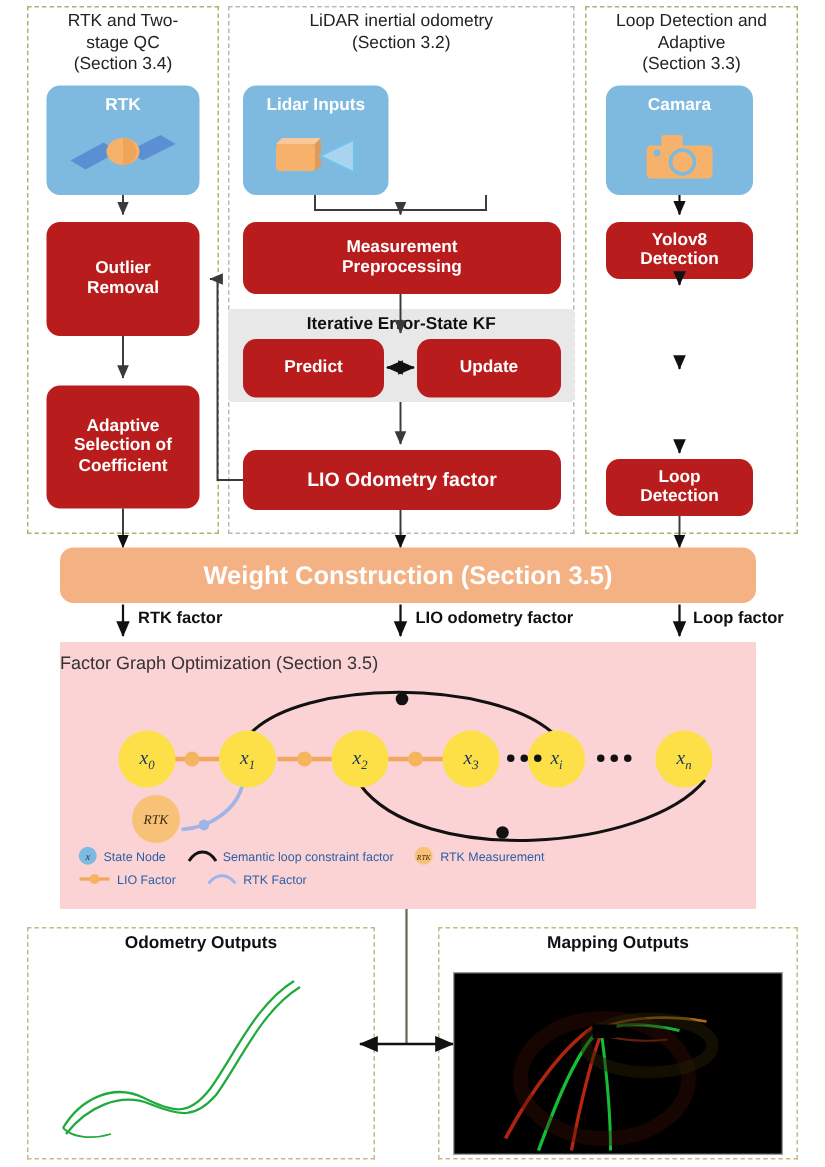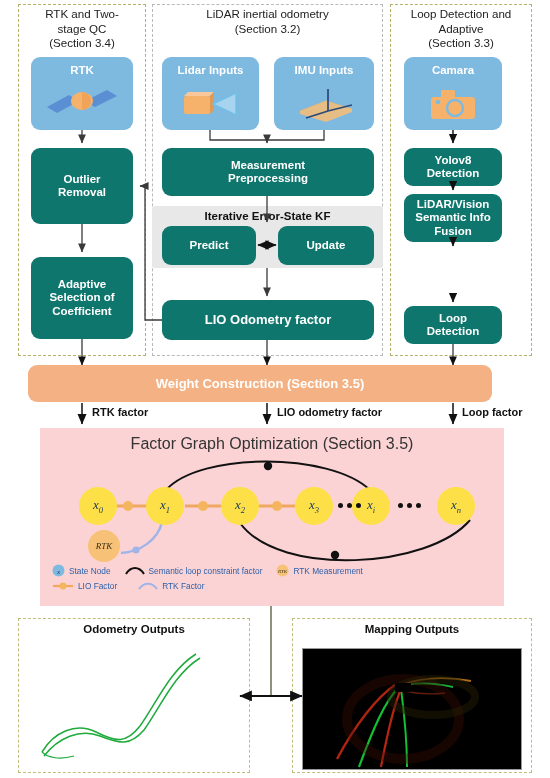--- a/index.html
+++ b/index.html
@@ -15,37 +15,37 @@
   .g-olive2{border-color:#c2bd7e;}
 
   .grouptitle{position:absolute;left:0;right:0;text-align:center;
      font-size:11.6px;color:#222;line-height:14.5px;font-family:"Liberation Sans",sans-serif;}
 
   
   .box{position:absolute;border-radius:9px;display:flex;align-items:center;
        justify-content:center;text-align:center;color:#fff;font-weight:bold;
        font-size:11.5px;line-height:13.5px;box-sizing:border-box;padding:2px 3px;}
   .blue{background:#7eb9e0;}
-  .purple{background:#0f766e;}
+  .purple{background:#b91c1c;}
   .orange{background:#f4b183;}
   .box .lbl{display:block;width:100%;}
 
   
   .sensor{flex-direction:column;justify-content:flex-start;padding-top:7px;}
   .sensor .lbl{margin-bottom:2px;}
   .sensor .ico{flex:1;display:flex;align-items:center;justify-content:center;width:100%;}
 
   
   .kfpanel{position:absolute;background:#e8e8e8;border-radius:3px;}
   .kftitle{position:absolute;left:0;right:0;text-align:center;font-weight:bold;
      font-size:11.5px;color:#111;}
 
   
   .fgpanel{position:absolute;background:#fcd3d4;}
-  .fgtitle{position:absolute;left:0;right:0;text-align:center;font-size:16px;color:#333;}
+  .fgtitle{position:absolute;left:0;right:0;text-align:left;font-size:12px;color:#333;}
 
   .node{position:absolute;border-radius:50%;background:#fde047;display:flex;
         align-items:center;justify-content:center;
         font-family:"Liberation Serif",serif;font-style:italic;
         font-size:13px;color:#17365d;}
   .node sub{font-size:8.5px;}
   .rtknode{position:absolute;border-radius:50%;background:#f7c278;display:flex;
         align-items:center;justify-content:center;font-family:"Liberation Serif",serif;
         font-style:italic;font-size:9px;color:#3a2d10;}
   .dot3{position:absolute;display:flex;gap:4px;align-items:center;}
@@ -120,32 +120,20 @@
     <span class="ico">
       <svg width="70" height="36" viewBox="0 0 70 36">
         <rect x="8" y="10" width="26" height="18" rx="2" fill="#f6b26b"></rect>
         <polygon points="8,10 12,6 38,6 34,10" fill="#f8c79a"></polygon>
         <polygon points="34,10 38,6 38,24 34,28" fill="#e09a55"></polygon>
         <polygon points="37,18 60,7 60,29" fill="#a8d4ef" stroke="#6fc3e8" stroke-width="1.4"></polygon>
       </svg>
     </span>
   </div>
 
-  <div class="box blue sensor" style="left:274px;top:57px;width:100px;height:73px;">
-    <span class="lbl">IMU Inputs</span>
-    <span class="ico">
-      <svg width="76" height="38" viewBox="0 0 76 38">
-        <polygon points="14,26 40,16 66,24 40,34" fill="#f3d3a8" stroke="#d9b07a" stroke-width="1"></polygon>
-        <polygon points="14,26 40,16 66,24 66,27 40,37 14,29" fill="#e6bd85"></polygon>
-        <line x1="42" y1="26" x2="42" y2="4" stroke="#2a4a78" stroke-width="1.7"></line>
-        <line x1="42" y1="26" x2="66" y2="20" stroke="#2a4a78" stroke-width="1.7"></line>
-        <line x1="42" y1="26" x2="20" y2="33" stroke="#2a4a78" stroke-width="1.7"></line>
-      </svg>
-    </span>
-  </div>
 
   <div class="box purple" style="left:162px;top:148px;width:212px;height:48px;white-space:pre-line;">
     <span class="lbl">Measurement
 Preprocessing</span>
   </div>
 
   <div class="kfpanel" style="left:152px;top:206px;width:231px;height:62px;"></div>
   <div class="kftitle" style="left:152px;width:231px;top:210px;">Iterative Error-State KF</div>
 
   <div class="box purple" style="left:162px;top:226px;width:94px;height:39px;">
@@ -168,25 +156,20 @@
         <circle cx="32" cy="22" r="8" fill="#f6b26b" stroke="#7eb9e0" stroke-width="2.4"></circle>
         <circle cx="15" cy="16" r="2.3" fill="#7eb9e0"></circle>
       </svg>
     </span>
   </div>
 
   <div class="box purple" style="left:404px;top:148px;width:98px;height:38px;white-space:pre-line;">
     <span class="lbl">Yolov8
 Detection</span>
   </div>
-  <div class="box purple" style="left:404px;top:194px;width:98px;height:48px;white-space:pre-line;">
-    <span class="lbl">LiDAR/Vision
-Semantic Info
-Fusion</span>
-  </div>
   <div class="box purple" style="left:404px;top:306px;width:98px;height:38px;white-space:pre-line;">
     <span class="lbl">Loop
 Detection</span>
   </div>
 
   <svg class="abs" style="left:0;top:0;width:550px;height:440px;">
     <defs>
       <marker id="ah" markerWidth="8" markerHeight="8" refX="6.6" refY="3" orient="auto">
         <path d="M0,0 L7,3 L0,6 z" fill="#3a3a3a"></path>
       </marker>
@@ -212,21 +195,21 @@
 
     <path d="M162 320 L145 320 L145 186 L140 186" fill="none" stroke="#3a3a3a" stroke-width="1.3" marker-end="url(#ah)"></path>
 
     <line x1="453" y1="130" x2="453" y2="143" stroke="#111" stroke-width="1.4" marker-end="url(#ah2)"></line>
     <line x1="453" y1="186" x2="453" y2="190" stroke="#111" stroke-width="1.4" marker-end="url(#ah2)"></line>
     <line x1="453" y1="242" x2="453" y2="246" stroke="#111" stroke-width="1.4" marker-end="url(#ah2)"></line>
     <line x1="453" y1="298" x2="453" y2="302" stroke="#111" stroke-width="1.4" marker-end="url(#ah2)"></line>
     <line x1="453" y1="344" x2="453" y2="365" stroke="#3a3a3a" stroke-width="1.3" marker-end="url(#ah2)"></line>
   </svg>
 
-  <div class="box orange" style="left:28px;top:365px;width:464px;height:37px;font-size:13px;justify-content:flex-end;">
+  <div class="box orange" style="left:40px;top:365px;width:464px;height:37px;font-size:17px;justify-content:flex-end;">
     <span class="lbl">Weight Construction (Section 3.5)</span>
   </div>
 
   <svg class="abs" style="left:0;top:395;width:550px;height:40px;top:400px;">
     <defs>
       <marker id="ah3" markerWidth="8" markerHeight="8" refX="6.6" refY="3" orient="auto">
         <path d="M0,0 L7,3 L0,6 z" fill="#111"></path>
       </marker>
     </defs>
     <line x1="82" y1="3" x2="82" y2="24" stroke="#111" stroke-width="1.5" marker-end="url(#ah3)"></line>

